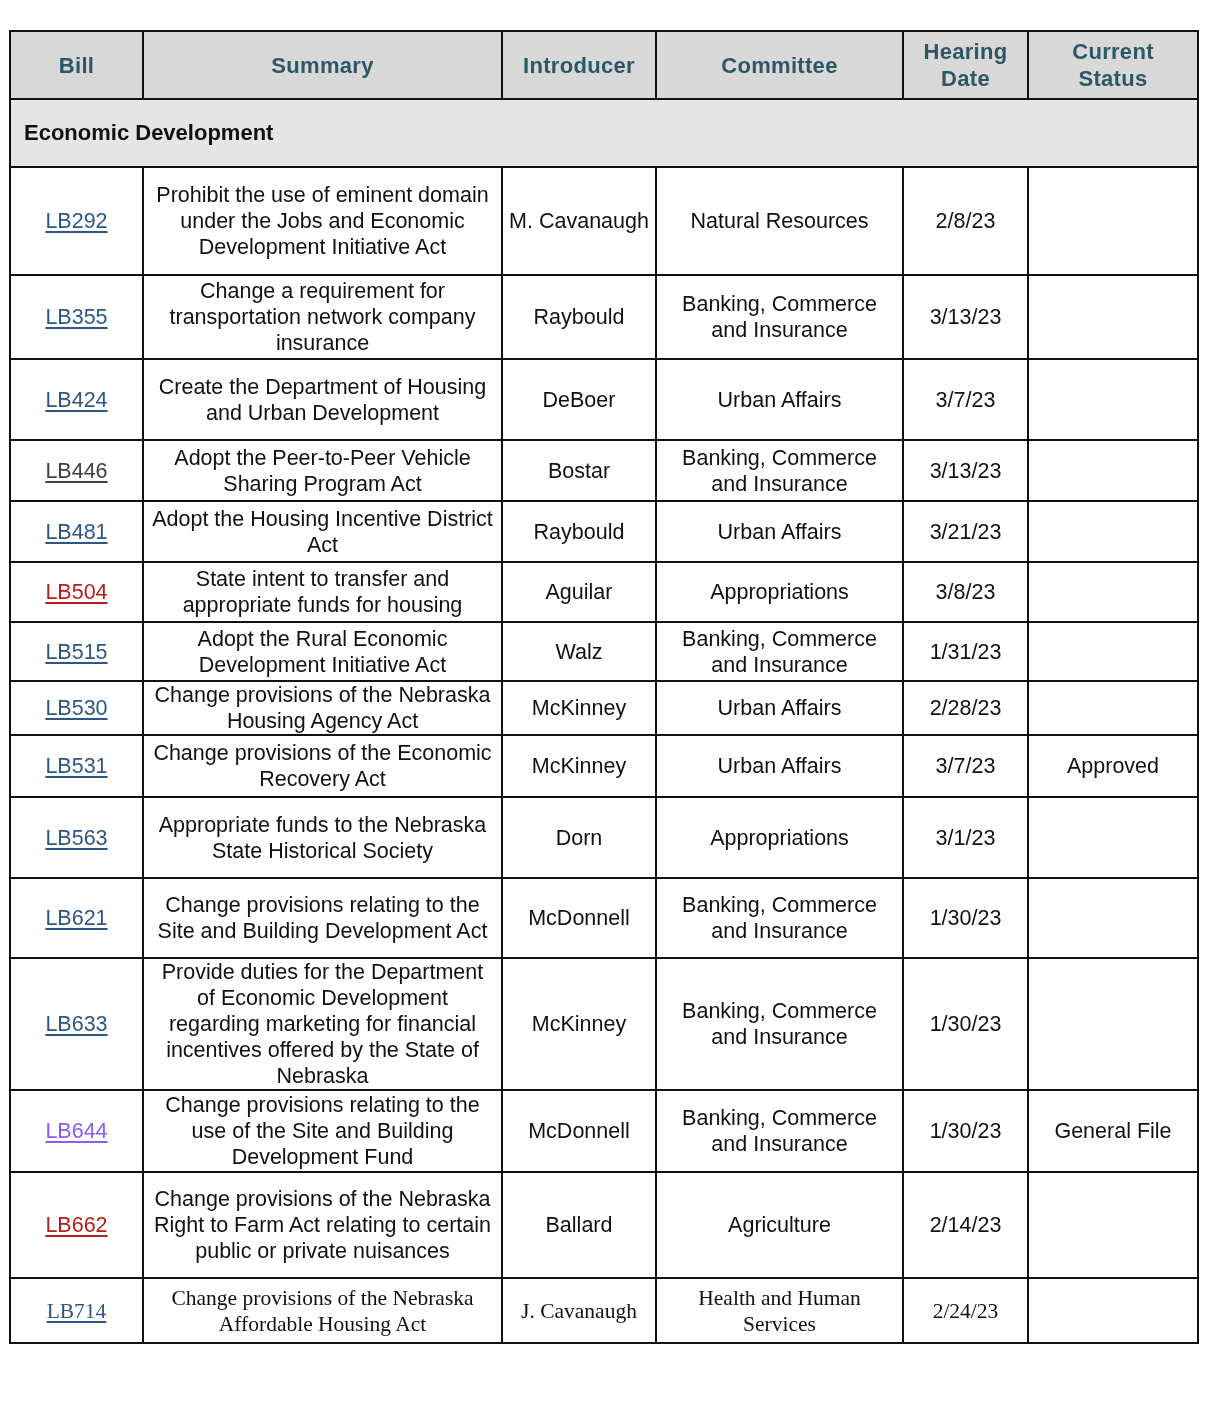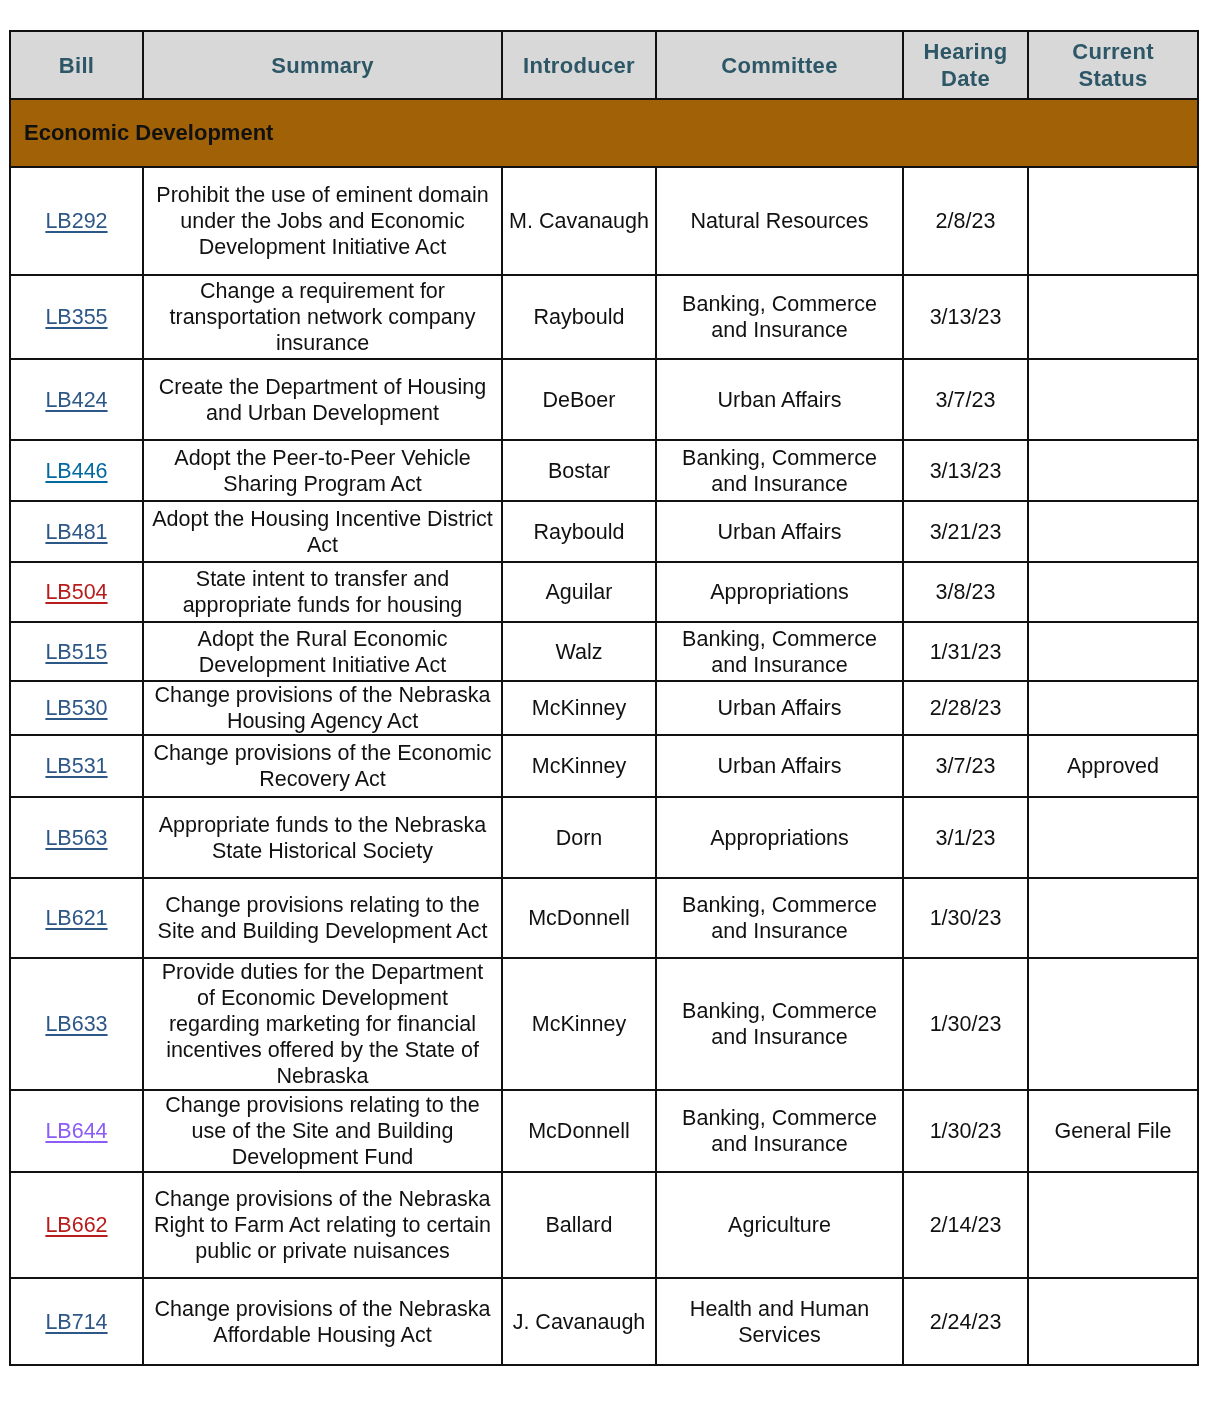--- a/index.html
+++ b/index.html
@@ -12,21 +12,21 @@
   table.bills td, table.bills th {
     border: 2px solid #111; text-align: center; vertical-align: middle;
     padding: 0 6px; font-size: 21.5px; line-height: 26px;
   }
   table.bills th {
     background: #d8d8d8; color: #2d5766; font-weight: bold;
     font-size: 22px; line-height: 27px; letter-spacing: 0.3px;
   }
   tr.head-row { height: 68px; }
   tr.section-row td {
-    background: #a16207; text-align: left; font-weight: bold;
+    background: #e5e5e5; text-align: left; font-weight: bold;
     font-size: 22px; padding-left: 13px; height: 66px;
   }
   a.bill-link { color: #2d5787; text-decoration: underline; text-decoration-thickness: 2px; text-underline-offset: 3px; }
   col.c-bill { width: 133px; } col.c-sum { width: 359px; } col.c-intro { width: 154px; }
   col.c-comm { width: 247px; } col.c-date { width: 125px; } col.c-status { width: 170px; }
 </style>
 </head>
 <body>
 
 <table class="bills">
@@ -70,21 +70,21 @@
       </tr>
       <tr style="height: 81px;">
         <td><a class="bill-link" style="color: rgb(45, 87, 135);">LB424</a></td>
         <td>Create the Department of Housing and Urban Development</td>
         <td>DeBoer</td>
         <td>Urban Affairs</td>
         <td>3/7/23</td>
         <td></td>
       </tr>
       <tr style="height: 61px;">
-        <td><a class="bill-link" style="color: #0369a1;">LB446</a></td>
+        <td><a class="bill-link" style="color: #404040;">LB446</a></td>
         <td>Adopt the Peer-to-Peer Vehicle Sharing Program Act</td>
         <td>Bostar</td>
         <td>Banking, Commerce and Insurance</td>
         <td>3/13/23</td>
         <td></td>
       </tr>
       <tr style="height: 61px;">
         <td><a class="bill-link" style="color: rgb(45, 87, 135);">LB481</a></td>
         <td>Adopt the Housing Incentive District Act</td>
         <td>Raybould</td>
@@ -157,21 +157,21 @@
         <td>General File</td>
       </tr>
       <tr style="height: 106px;">
         <td><a class="bill-link" style="color: #b91c1c;">LB662</a></td>
         <td>Change provisions of the Nebraska Right to Farm Act relating to certain public or private nuisances</td>
         <td>Ballard</td>
         <td>Agriculture</td>
         <td>2/14/23</td>
         <td></td>
       </tr>
-      <tr style="height: 87px;">
+      <tr style="height: 65px; font-family: Liberation Serif, serif;">
         <td><a class="bill-link" style="color: rgb(45, 87, 135);">LB714</a></td>
         <td>Change provisions of the Nebraska Affordable Housing Act</td>
         <td>J. Cavanaugh</td>
         <td>Health and Human Services</td>
         <td>2/24/23</td>
         <td></td>
       </tr>
     </tbody>
 </table>
 

